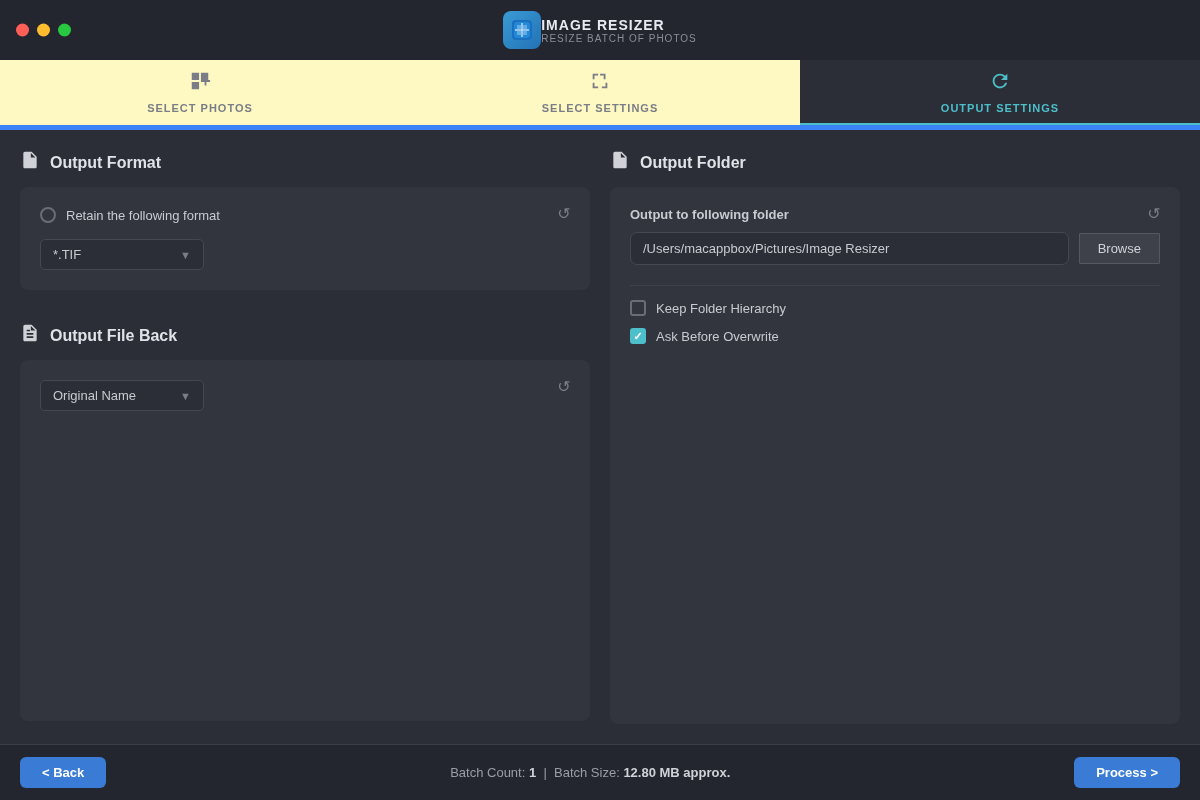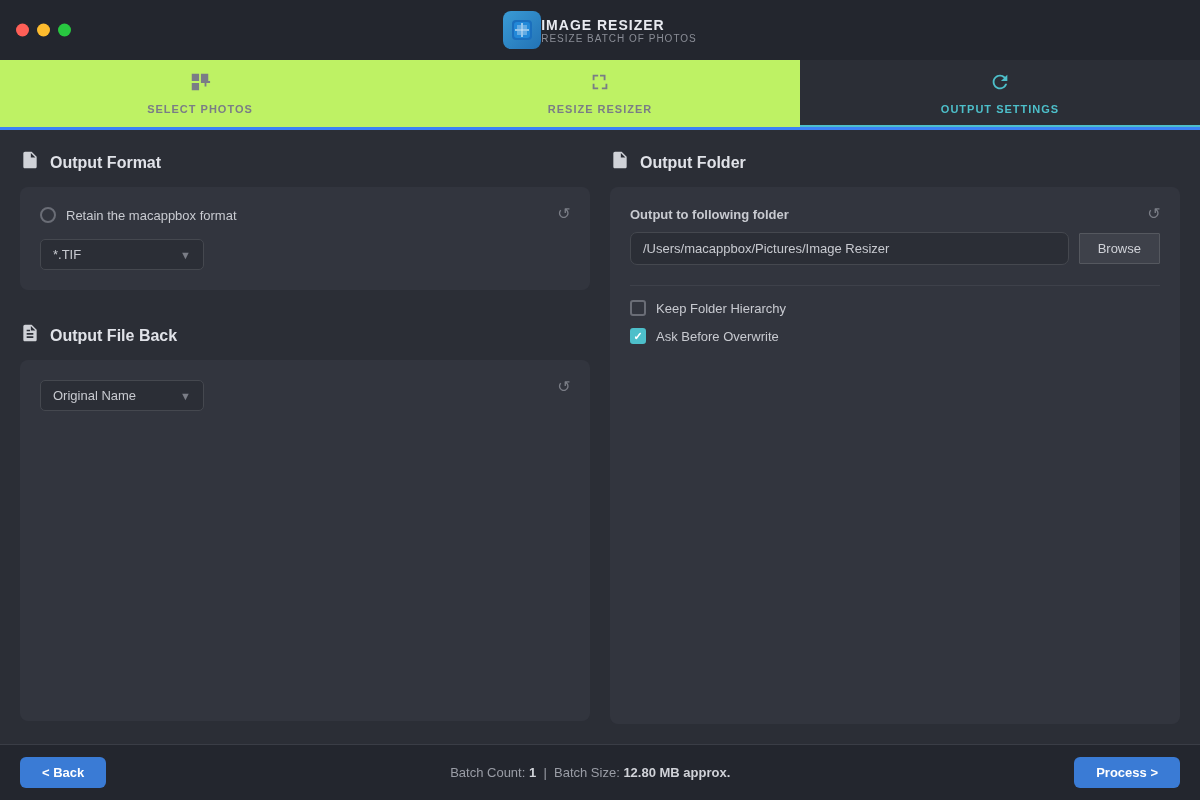--- a/index.html
+++ b/index.html
@@ -65,24 +65,24 @@
       letter-spacing: 1px;
     }
     .app-subtitle {
       font-size: 10px;
       color: #8a8d96;
       letter-spacing: 1px;
     }
 
     
     .nav-tabs {
-      background: #bef264;
+      background: #fef9c3;
       display: flex;
       align-items: stretch;
-      border-bottom: 3px solid #3b82f6;
+      border-bottom: 5px solid #3b82f6;
       height: 70px;
     }
     .nav-tab {
       flex: 1;
       display: flex;
       flex-direction: column;
       align-items: center;
       justify-content: center;
       gap: 5px;
       cursor: pointer;
@@ -381,21 +381,21 @@
       </svg>
     </span>
     <span class="nav-tab-label">SELECT PHOTOS</span>
   </div>
   <div class="nav-tab">
     <span class="nav-tab-icon">
       <svg width="22" height="22" viewBox="0 0 24 24" fill="currentColor" style="color:#7a7d86">
         <path d="M4 4h6v2H6v4H4V4zm14 0v6h-2V6h-4V4h6zM4 14h2v4h4v2H4v-6zm14 4h-4v2h6v-6h-2v4z"></path>
       </svg>
     </span>
-    <span class="nav-tab-label">RESIZE RESIZER</span>
+    <span class="nav-tab-label">SELECT SETTINGS</span>
   </div>
   <div class="nav-tab active">
     <span class="nav-tab-icon">
       <svg width="22" height="22" viewBox="0 0 24 24" fill="currentColor" style="color:#4dbfca">
         <path d="M17.65 6.35A7.958 7.958 0 0012 4c-4.42 0-7.99 3.58-7.99 8s3.57 8 7.99 8c3.73 0 6.84-2.55 7.73-6h-2.08A5.99 5.99 0 0112 18c-3.31 0-6-2.69-6-6s2.69-6 6-6c1.66 0 3.14.69 4.22 1.78L13 11h7V4l-2.35 2.35z"></path>
       </svg>
     </span>
     <span class="nav-tab-label">OUTPUT SETTINGS</span>
   </div>
 </div>
@@ -411,21 +411,21 @@
             <path d="M14 2H6c-1.1 0-2 .9-2 2v16c0 1.1.9 2 2 2h12c1.1 0 2-.9 2-2V8l-6-6zm-1 7V3.5L18.5 9H13z"></path>
           </svg>
         </span>
         <span class="section-title">Output Format</span>
       </div>
       <div class="panel-box">
         <button class="reset-btn" title="Reset">↺</button>
         <div class="radio-group">
           <div class="radio-item">
             <div class="radio-circle"></div>
-            <span class="radio-label">Retain the macappbox format</span>
+            <span class="radio-label">Retain the following format</span>
           </div>
         </div>
         <div class="dropdown">
           <span class="dropdown-value">*.TIF</span>
           <span class="dropdown-arrow">▼</span>
         </div>
       </div>
     </div>
 
     <div style="flex:1;">

